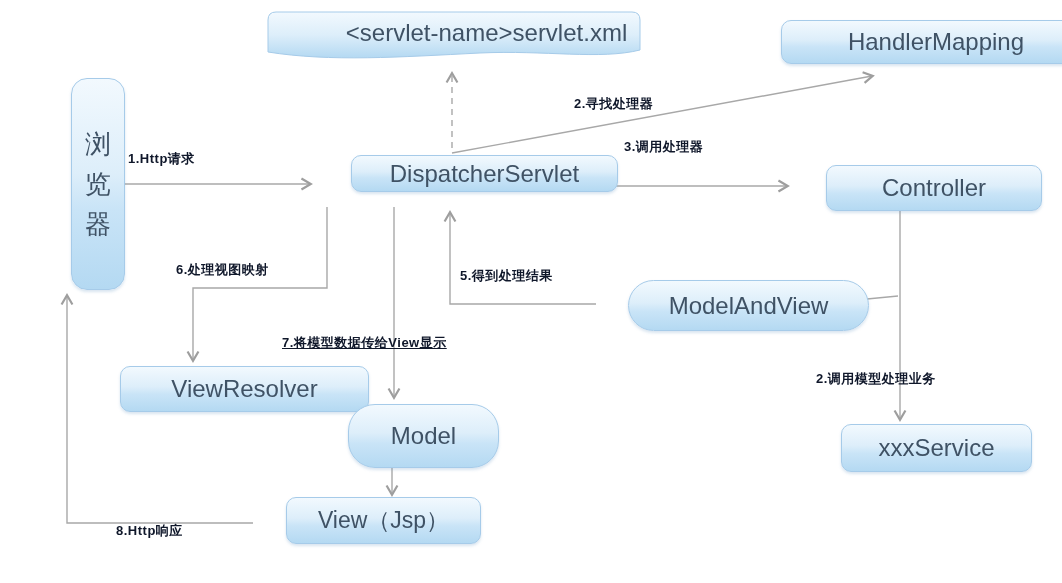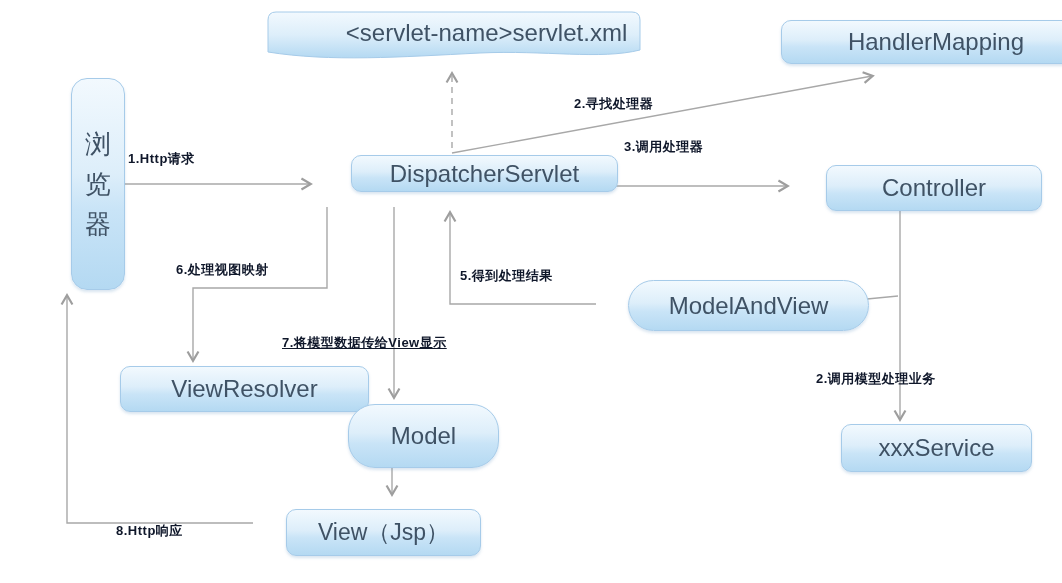--- a/index.html
+++ b/index.html
@@ -80,21 +80,21 @@
 <div class="node" style="left:748px;top:20px;width:310px;height:44px;">HandlerMapping</div>
 
 <div class="node" style="left:793px;top:165px;width:216px;height:46px;">Controller</div>
 
 <div class="node pill" style="left:595px;top:280px;width:241px;height:51px;text-align:center;">ModelAndView</div>
 
 <div class="node" style="left:87px;top:366px;width:249px;height:46px;">ViewResolver</div>
 
 <div class="node pill" style="left:315px;top:404px;width:151px;height:64px;">Model</div>
 
-<div class="node" style="left:253px;top:509px;width:195px;height:47px;font-size:23px;">View（Jsp）</div>
+<div class="node" style="left:253px;top:497px;width:195px;height:47px;font-size:23px;">View（Jsp）</div>
 
 <div class="node" style="left:808px;top:424px;width:191px;height:48px;">xxxService</div>
 
 <div class="edge-label" style="left:128px;top:150px;">1.Http请求</div>
 
 <div class="edge-label" style="left:574px;top:95px;">2.寻找处理器</div>
 
 <div class="edge-label" style="left:624px;top:138px;">3.调用处理器</div>
 
 <div class="edge-label" style="left:816px;top:370px;">2.调用模型处理业务</div>

